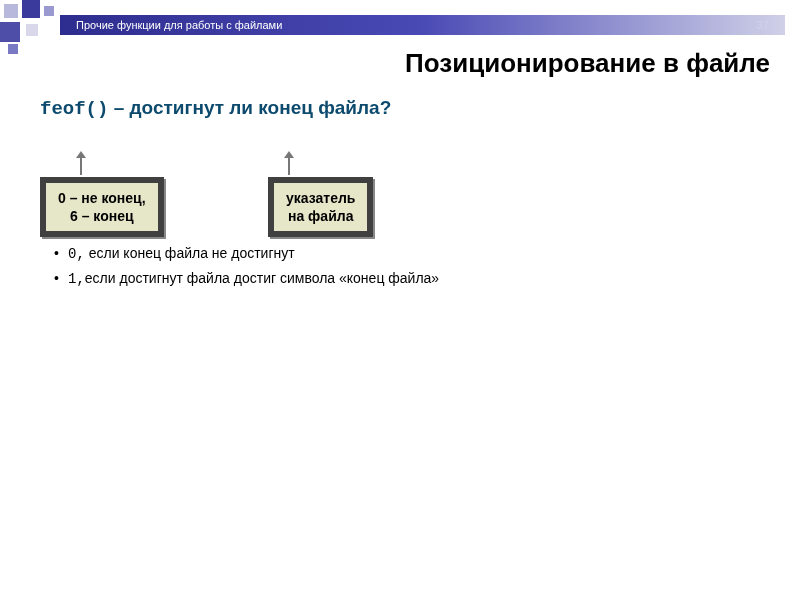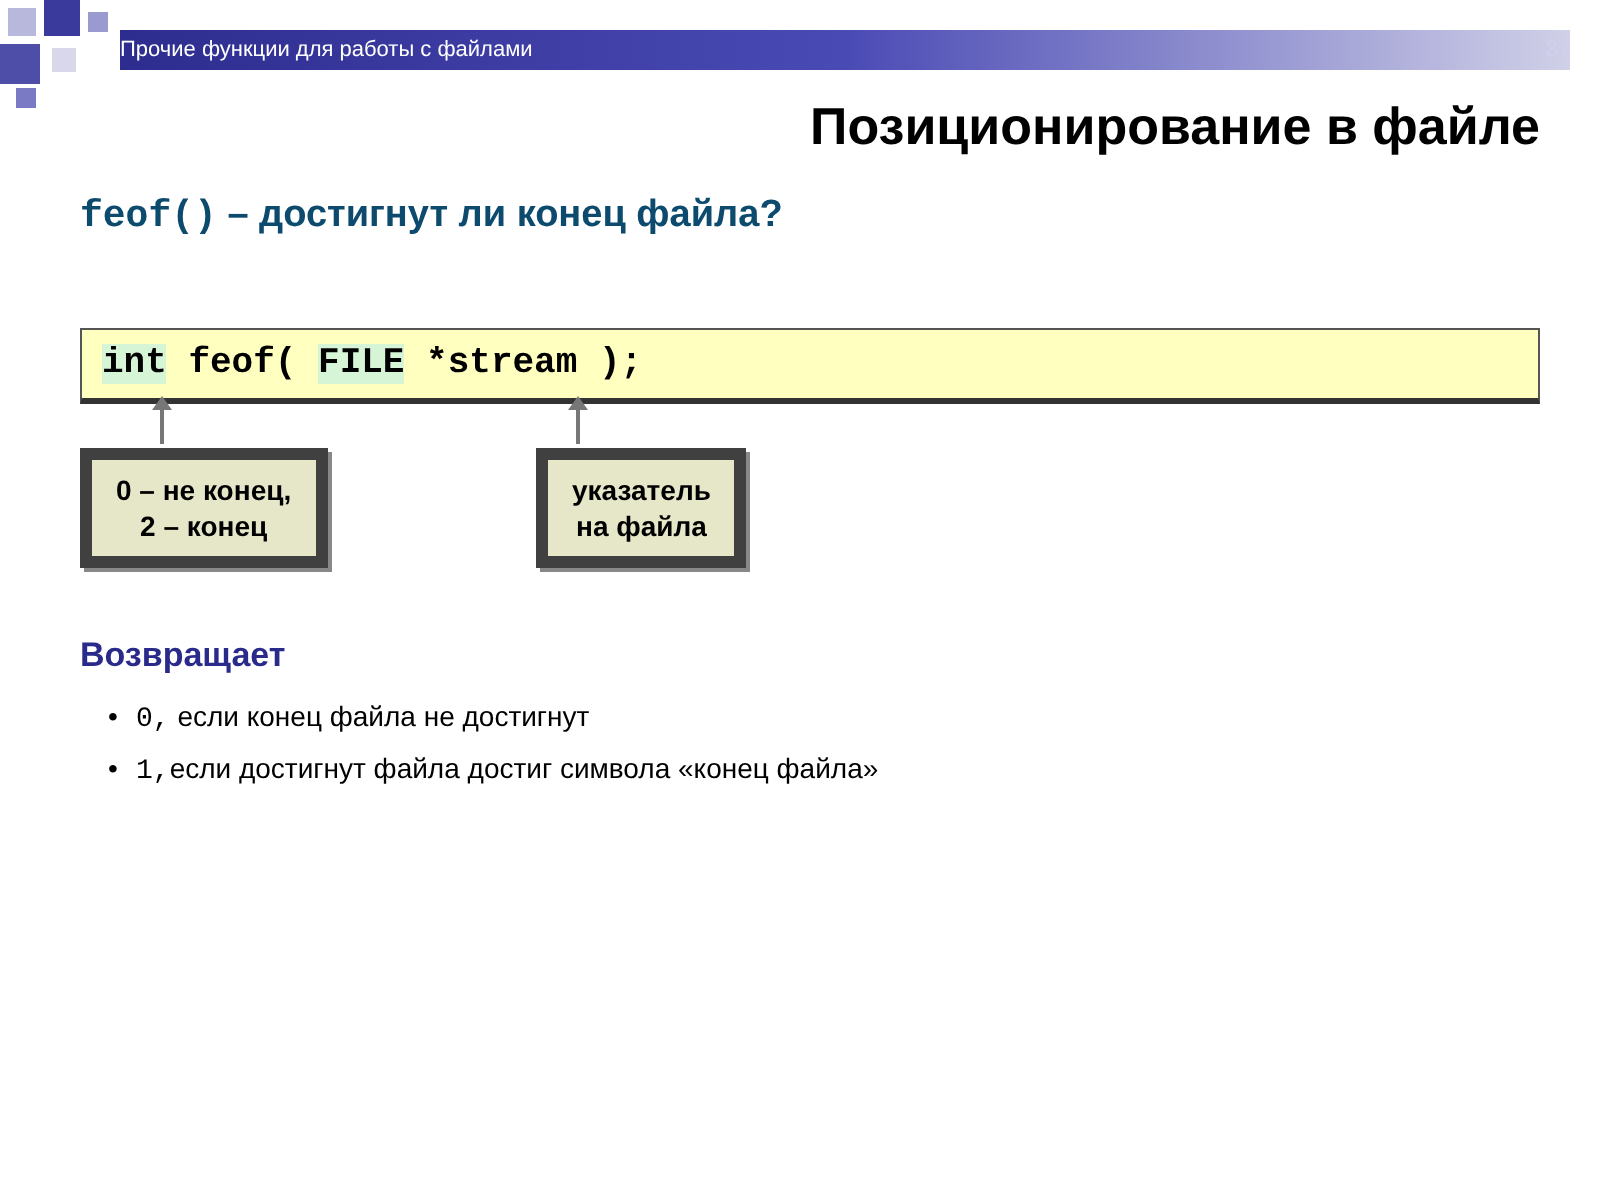--- a/index.html
+++ b/index.html
@@ -22,21 +22,21 @@
   .header-bar {
     position: absolute;
     top: 15px;
     left: 60px;
     right: 15px;
     height: 20px;
     background: linear-gradient(to right, #2d2d8f 0%, #4a4ab5 50%, #d0d0e8 100%);
     display: flex;
     align-items: center;
     justify-content: space-between;
-    padding: 0 0;
+    padding: 0 16px;
     color: #fff;
     font-size: 11px;
   }
   .page-num {
     color: #d0d0f0;
     font-size: 11px;
   }
   .content {
     position: absolute;
     top: 48px;
@@ -142,38 +142,34 @@
 </div>
 
 <div class="content">
 
   <h1 class="title">Позиционирование в файле</h1>
 
   <div class="subtitle">
     <span class="mono">feof()</span><span> – достигнут ли конец файла?</span>
   </div>
 
-  <div class="codebox">
-    <span class="kw-type">int</span><span> feof( </span><span class="kw-alt">FILE</span><span> *stream );</span>
-  </div>
 
   <div class="annos">
     <div class="arrow" style="left:40px;"></div>
     <div class="anno-box" style="left:0px; top:12px;">
       <span>0 – не конец,</span><br>
-      <span>2 – конец</span>
+      <span>6 – конец</span>
     </div>
     <div class="arrow" style="left:248px;"></div>
     <div class="anno-box" style="left:198px; top:12px;margin-left:30px;">
       <span>указатель</span><br>
       <span>на файла</span>
     </div>
   </div>
 
-  <div class="section-h">Возвращает</div>
 
   <ul class="bullet-list">
     <li>
       <span class="mono">0,</span><span> если конец файла не достигнут</span>
     </li>
     <li>
       <span class="mono">1,</span><span>если достигнут файла достиг символа «конец файла»</span>
     </li>
   </ul>
 

